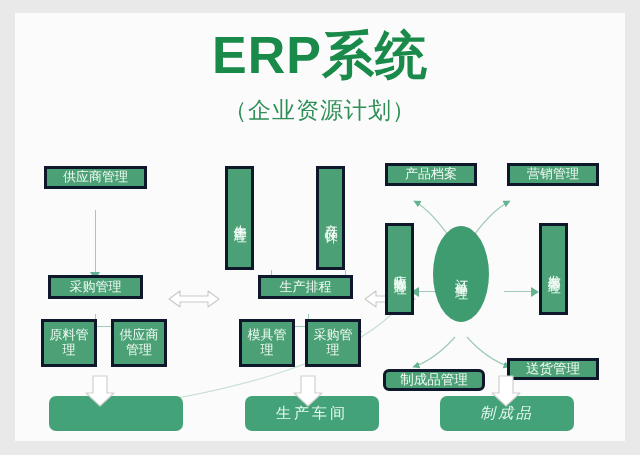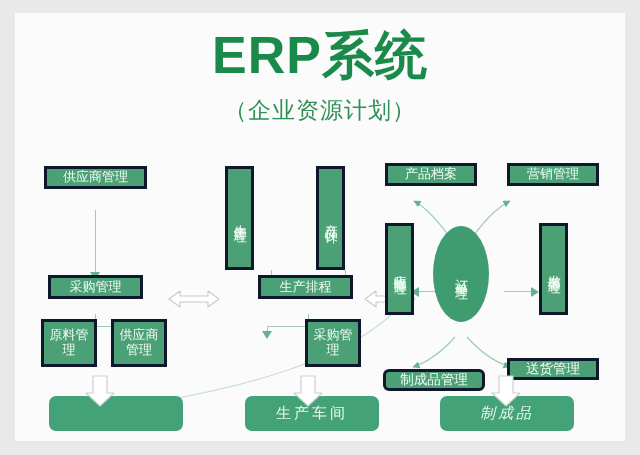--- a/index.html
+++ b/index.html
@@ -146,20 +146,21 @@
   <div class="box" style="left:33px;top:262px;width:95px;height:24px;">采购管理</div>
 
   <div class="box two" style="left:26px;top:306px;width:56px;height:48px;">原料管理</div>
   <div class="box two" style="left:96px;top:306px;width:56px;height:48px;">供应商管理</div>
 
   <div class="box vert" style="left:210px;top:153px;width:29px;height:104px;">生产管理</div>
   <div class="box vert" style="left:301px;top:153px;width:29px;height:104px;">产品设计</div>
 
   <div class="box" style="left:243px;top:262px;width:95px;height:24px;">生产排程</div>
 
+  <div class="box two" style="left:224px;top:306px;width:56px;height:48px;">模具管理</div>
   <div class="box two" style="left:290px;top:306px;width:56px;height:48px;">采购管理</div>
 
   <div class="box" style="left:370px;top:150px;width:92px;height:23px;">产品档案</div>
   <div class="box" style="left:492px;top:150px;width:92px;height:23px;">营销管理</div>
 
   <div class="box vert" style="left:370px;top:210px;width:29px;height:92px;">应收款管理</div>
   <div class="box vert" style="left:524px;top:210px;width:29px;height:92px;">发票管理</div>
 
   <div class="ellipse" style="left:418px;top:213px;width:56px;height:96px;">订单管理</div>
 

